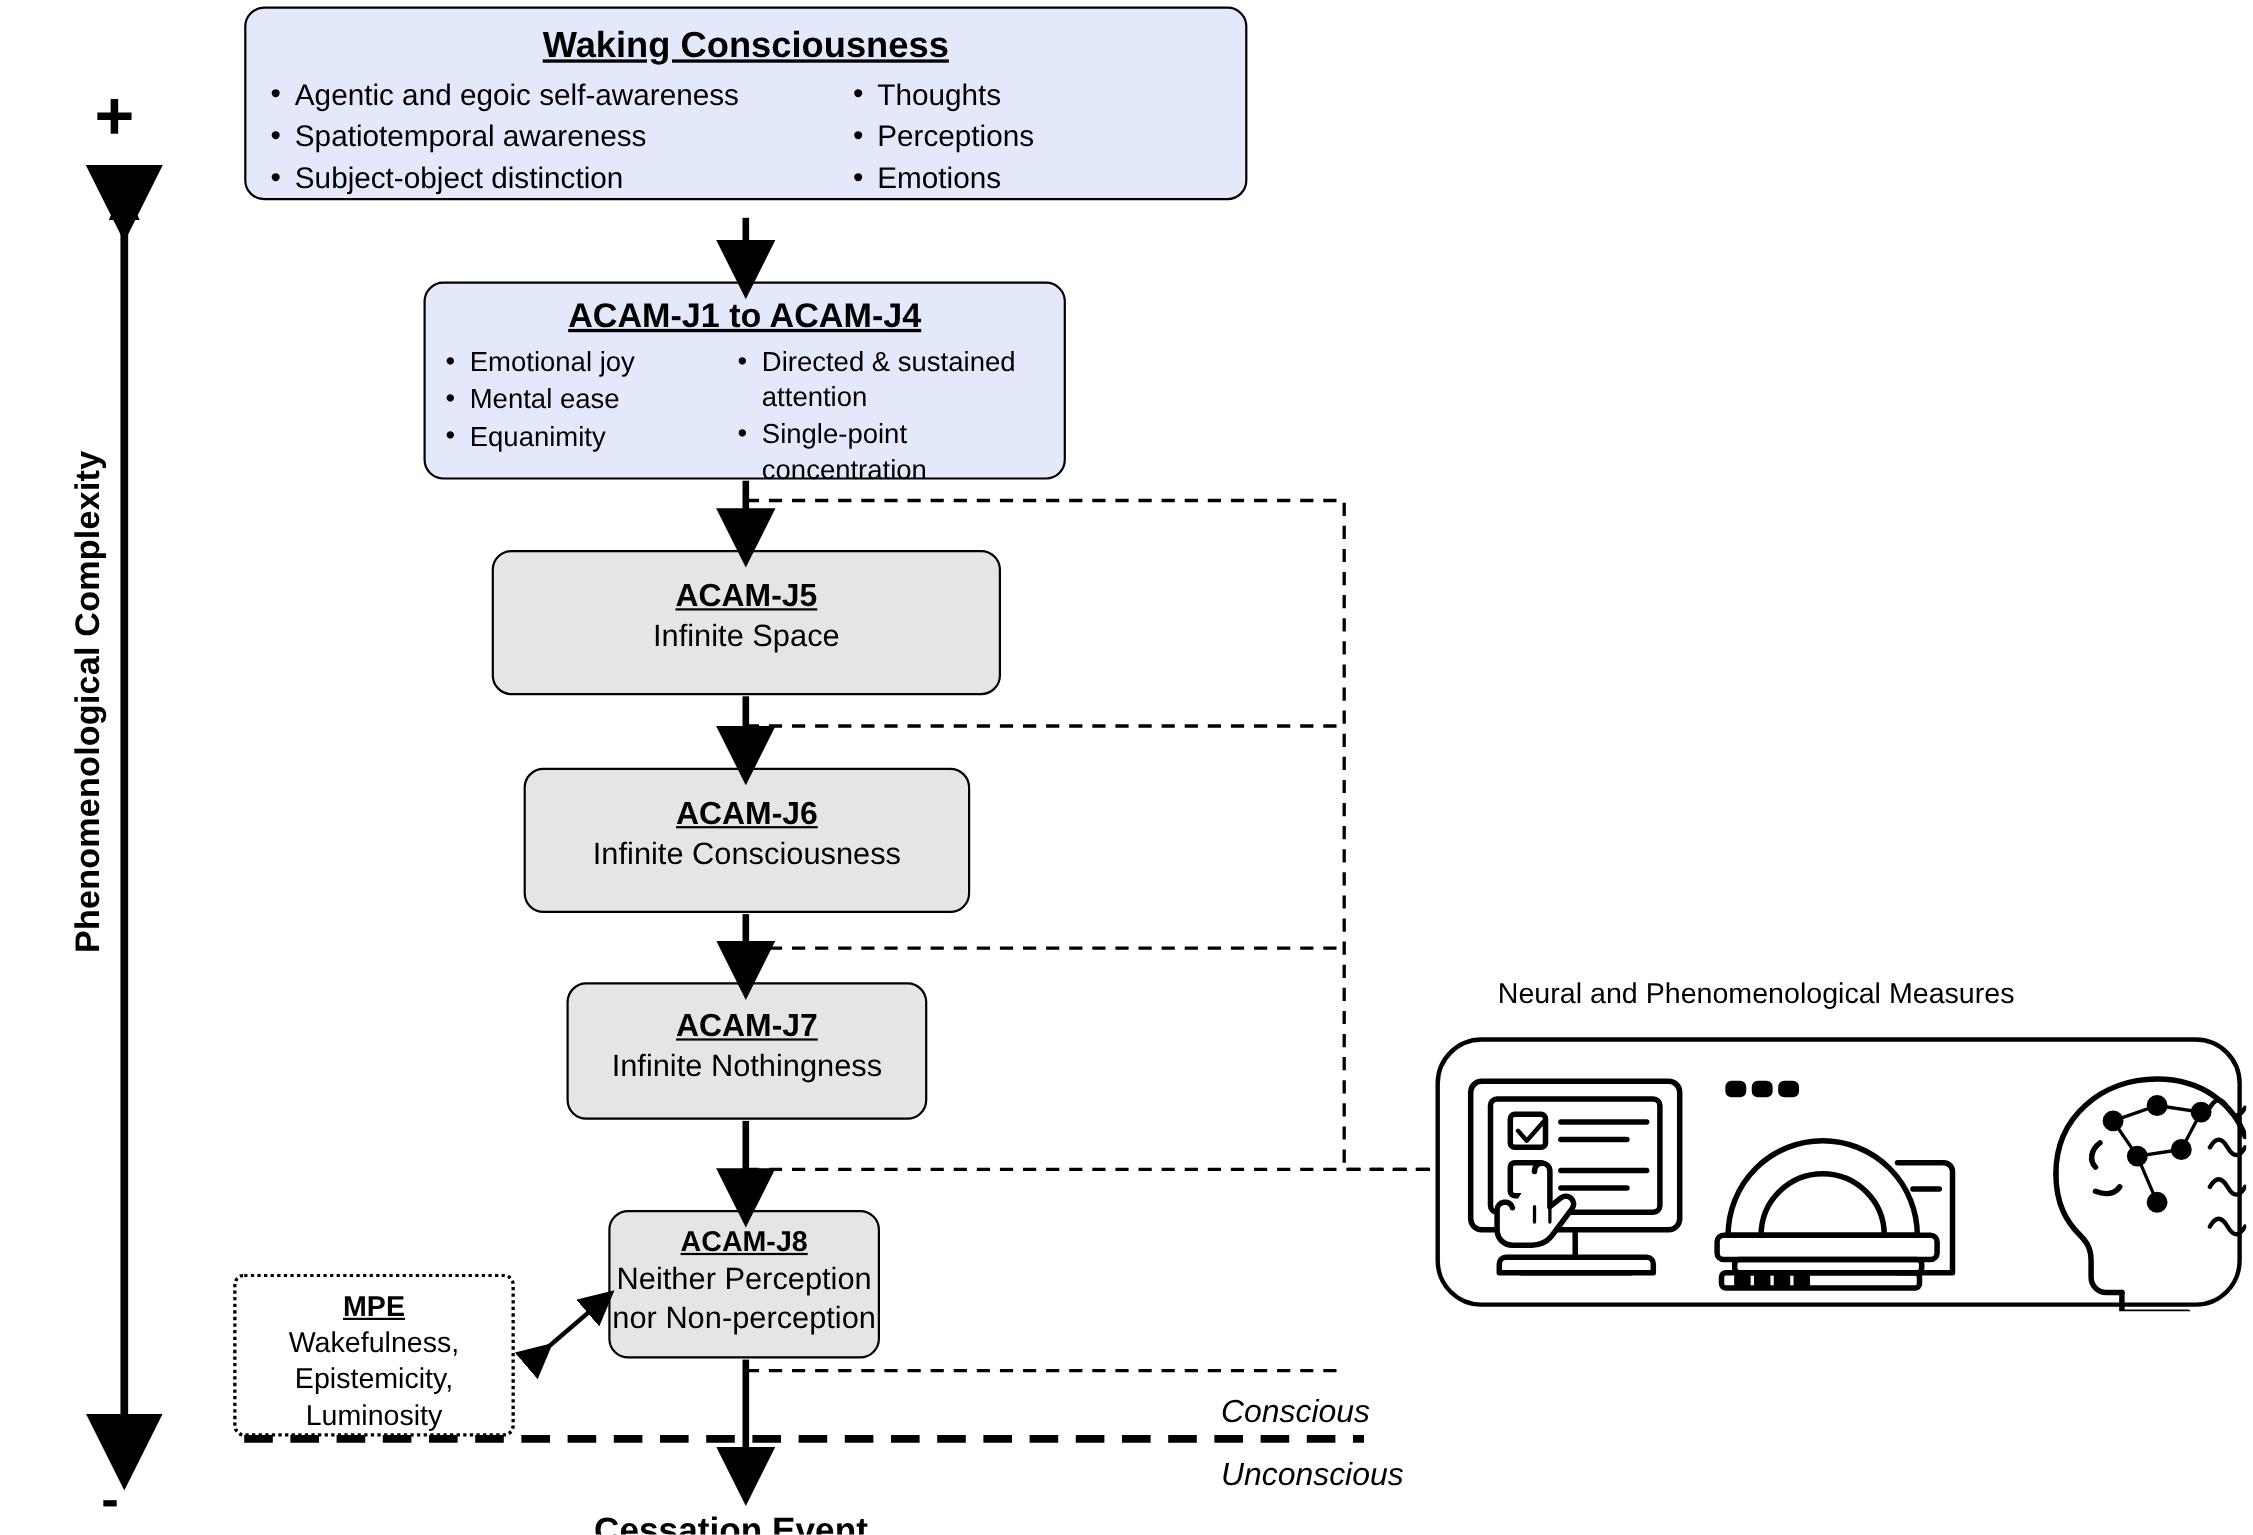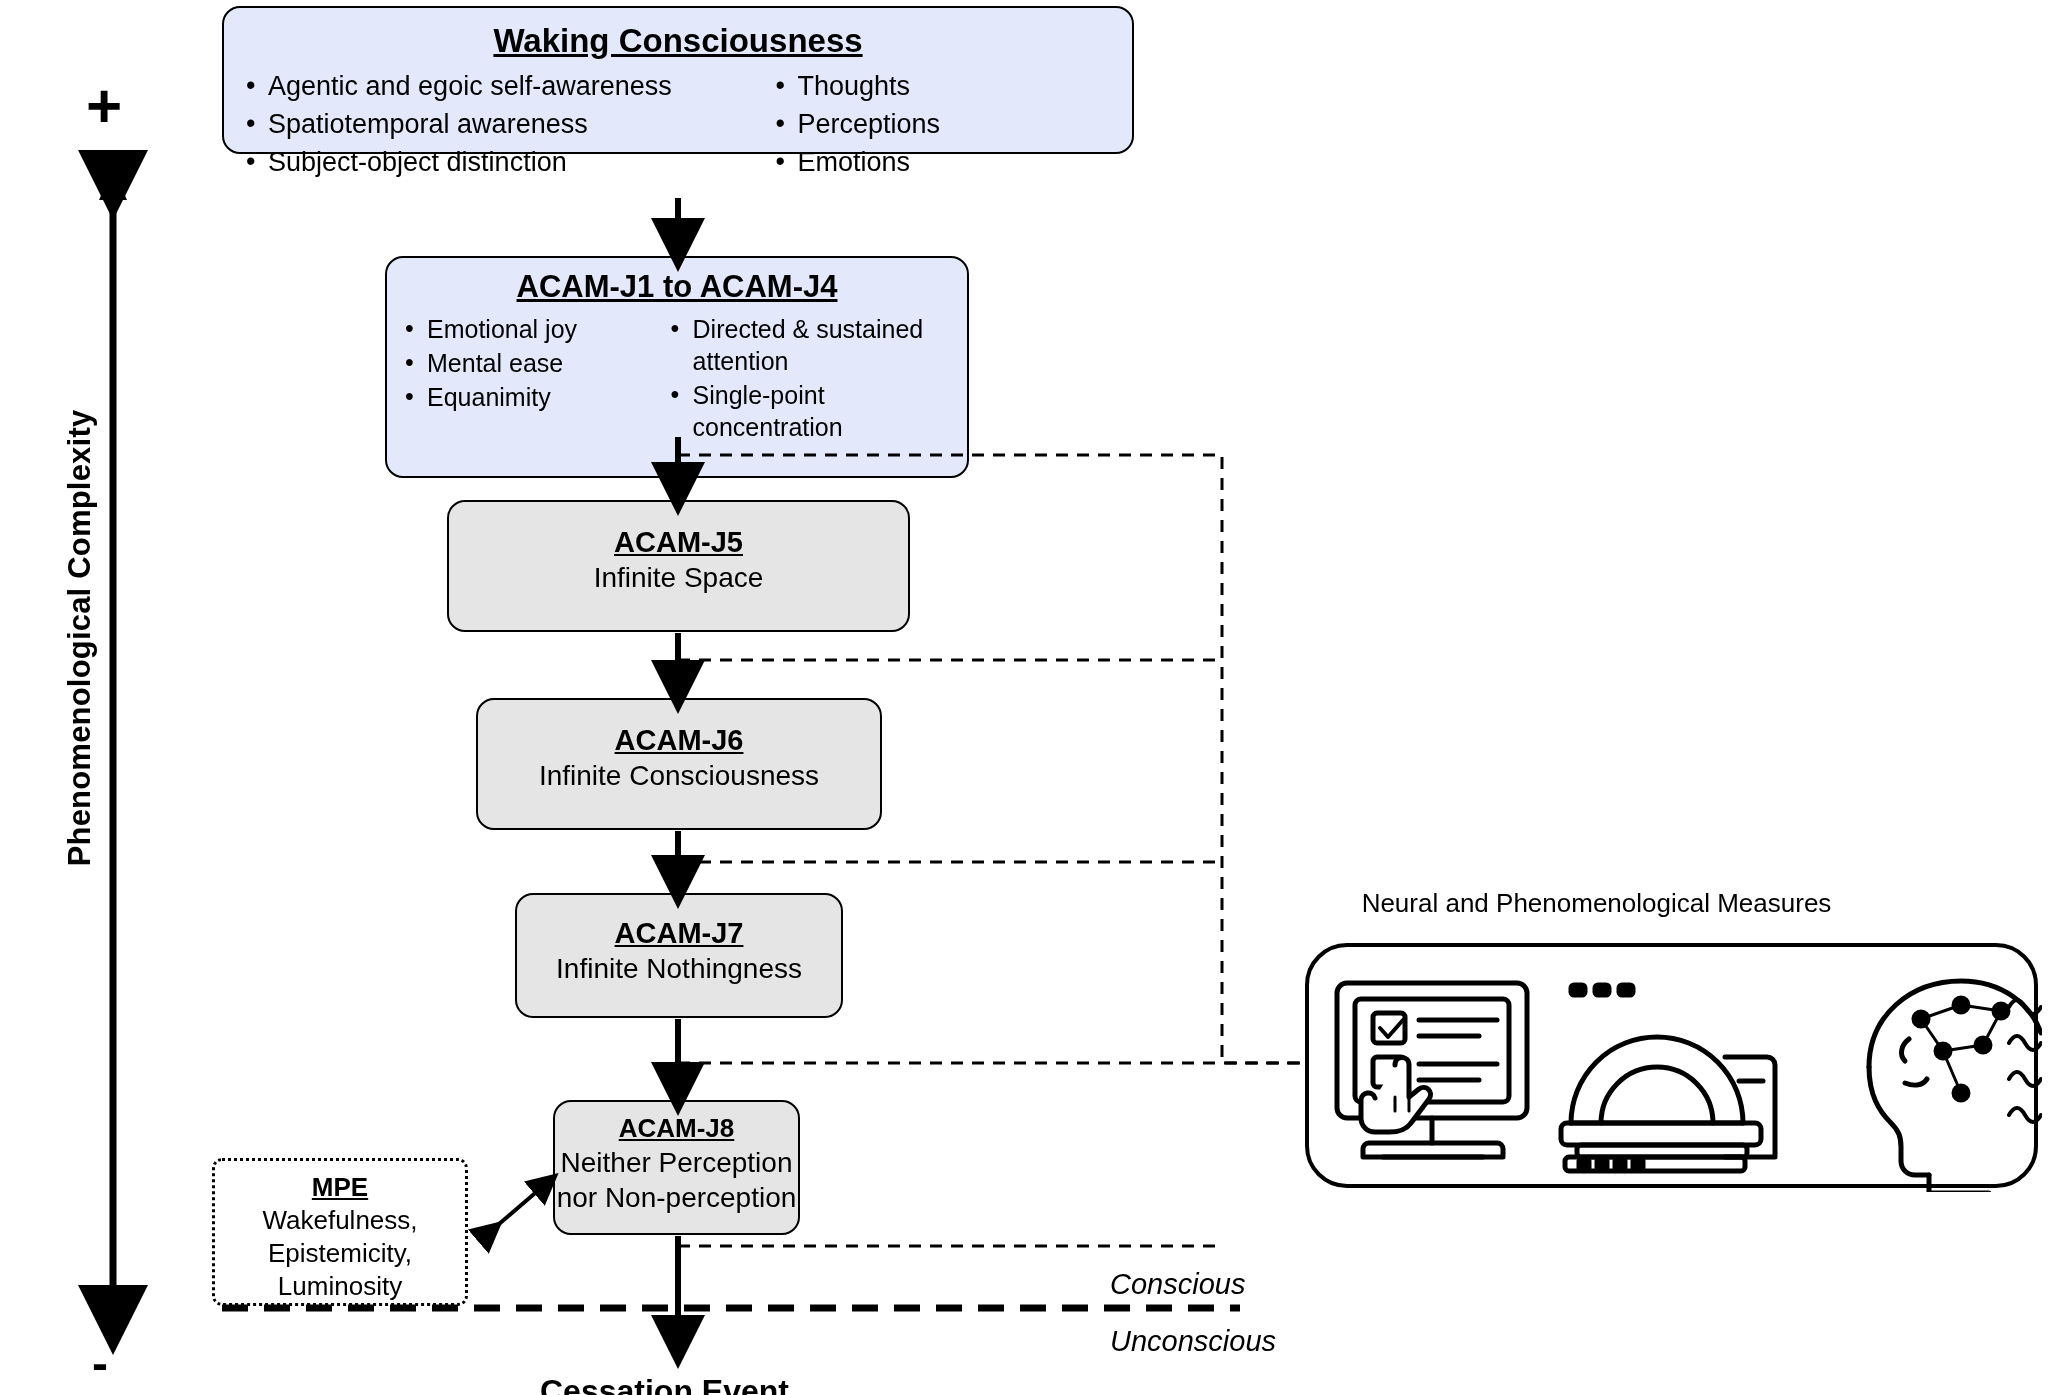--- a/index.html
+++ b/index.html
@@ -94,30 +94,30 @@
     left: -22px;
     top: -1px;
   }
   .cols {
     display: flex;
     gap: 24px;
   }
 
   
   #box-waking {
-    left: 222px; top: 6px; width: 912px; height: 148px;
+    left: 222px; top: 6px; width: 912px; height: 176px;
     padding: 12px 18px 0 18px;
   }
   #box-waking .box-title { font-size: 33px; margin-bottom: 8px; }
   #box-waking .c1 { width: 500px; }
   #box-waking .c2 { width: 330px; }
 
   
   #box-j14 {
-    left: 385px; top: 256px; width: 584px; height: 222px;
+    left: 385px; top: 256px; width: 584px; height: 180px;
     padding: 10px 14px 0 14px;
   }
   #box-j14 .box-title { font-size: 31px; margin-bottom: 6px; }
   #box-j14 .c1 { width: 290px; }
   #box-j14 .c2 { width: 240px; }
   #box-j14 ul.bul li { font-size: 25px; line-height: 1.28; }
 
   
   #box-j5 { left: 447px; top: 500px; width: 463px; height: 132px; padding-top: 22px; }
   

